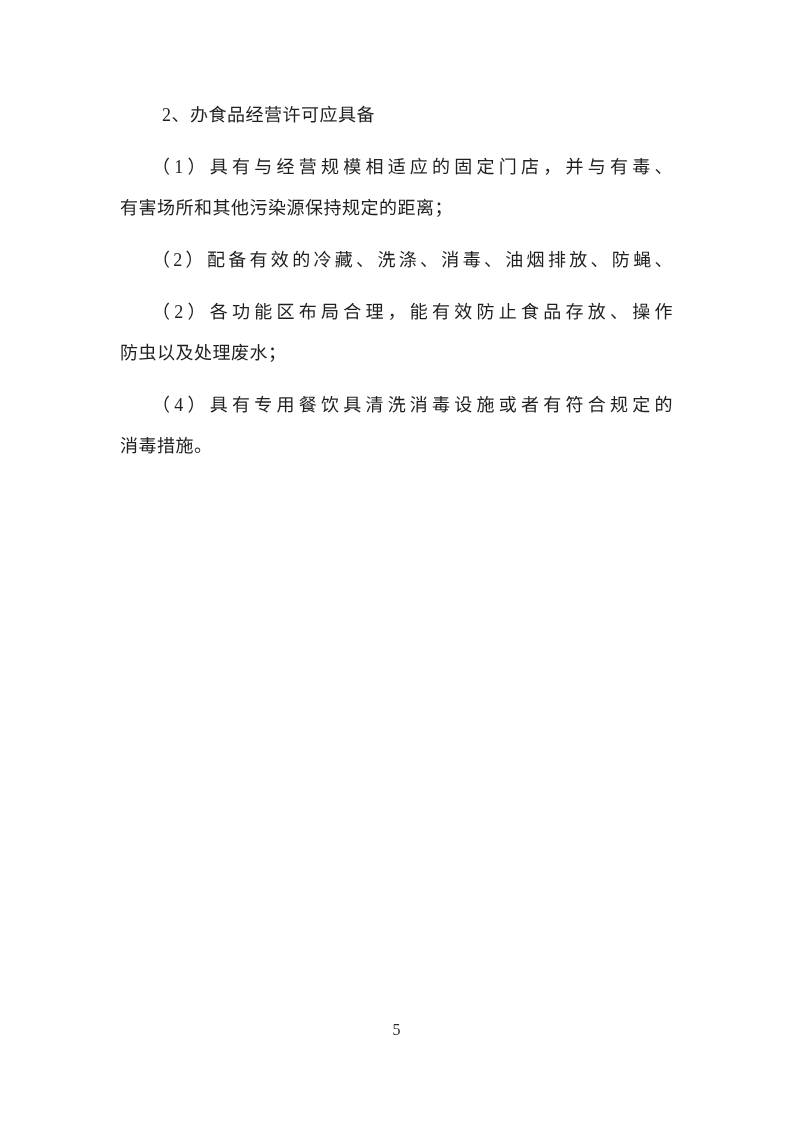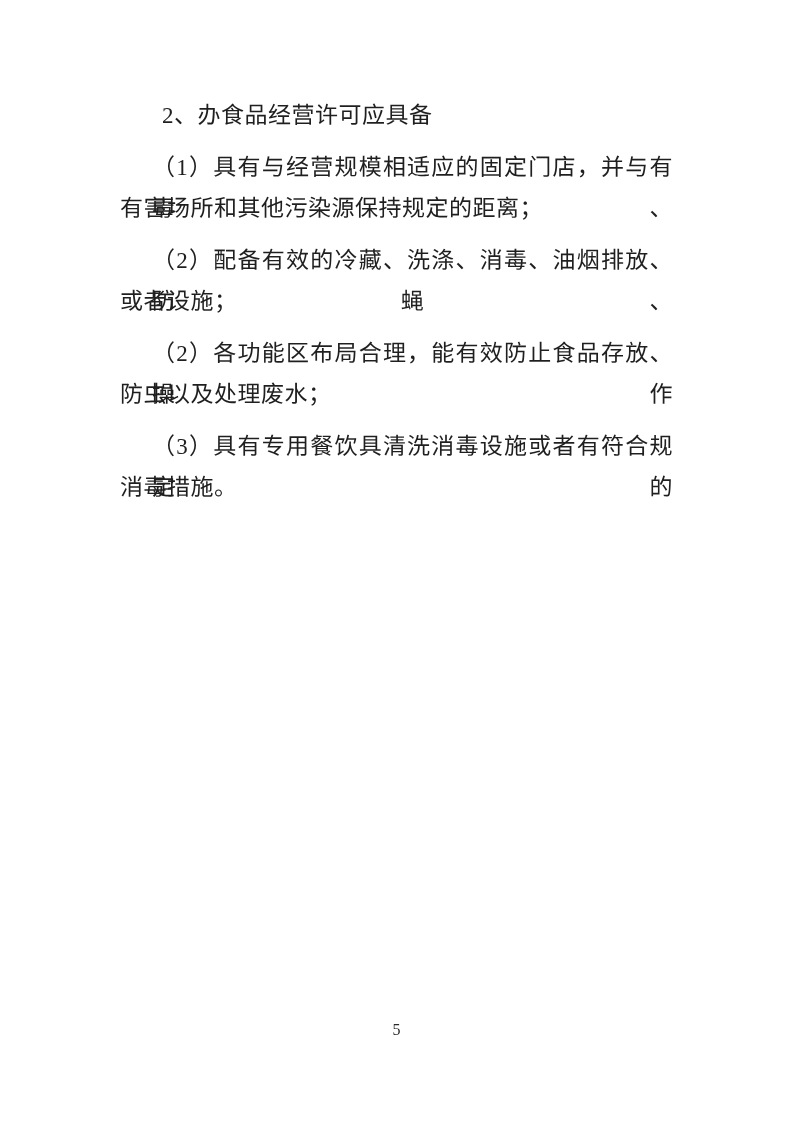--- a/index.html
+++ b/index.html
@@ -13,21 +13,21 @@
     height: 1122px;
     background: #ffffff;
     overflow: hidden;
     font-family: "Liberation Serif", "DejaVu Serif", serif;
   }
   .body-text {
     position: absolute;
     left: 120px;
     top: 95px;
     width: 553px;
-    font-size: 23px;
+    font-size: 18px;
     line-height: 41px;
     color: #1f1f1f;
     letter-spacing: 0.5px;
   }
   .line {
     width: 553px;
     height: 41px;
     white-space: nowrap;
     text-align: left;
   }
@@ -66,26 +66,25 @@
 <div class="page">
 
   <div class="body-text">
 
     <div class="line indent-heading">2、办食品经营许可应具备</div>
 
     <div class="line indent-para justify">（1）具有与经营规模相适应的固定门店，并与有毒、</div>
     <div class="line">有害场所和其他污染源保持规定的距离；</div>
 
     <div class="line indent-para justify">（2）配备有效的冷藏、洗涤、消毒、油烟排放、防蝇、</div>
-    <div class="line">或者设施；</div>
 
     <div class="line indent-para justify">（2）各功能区布局合理，能有效防止食品存放、操作</div>
     <div class="line">防虫以及处理废水；</div>
 
-    <div class="line indent-para justify">（3）具有专用餐饮具清洗消毒设施或者有符合规定的</div>
+    <div class="line indent-para justify">（4）具有专用餐饮具清洗消毒设施或者有符合规定的</div>
     <div class="line">消毒措施。</div>
 
   </div>
 
   <div class="footer">
     <span>5</span>
   </div>
 
 </div>
 

